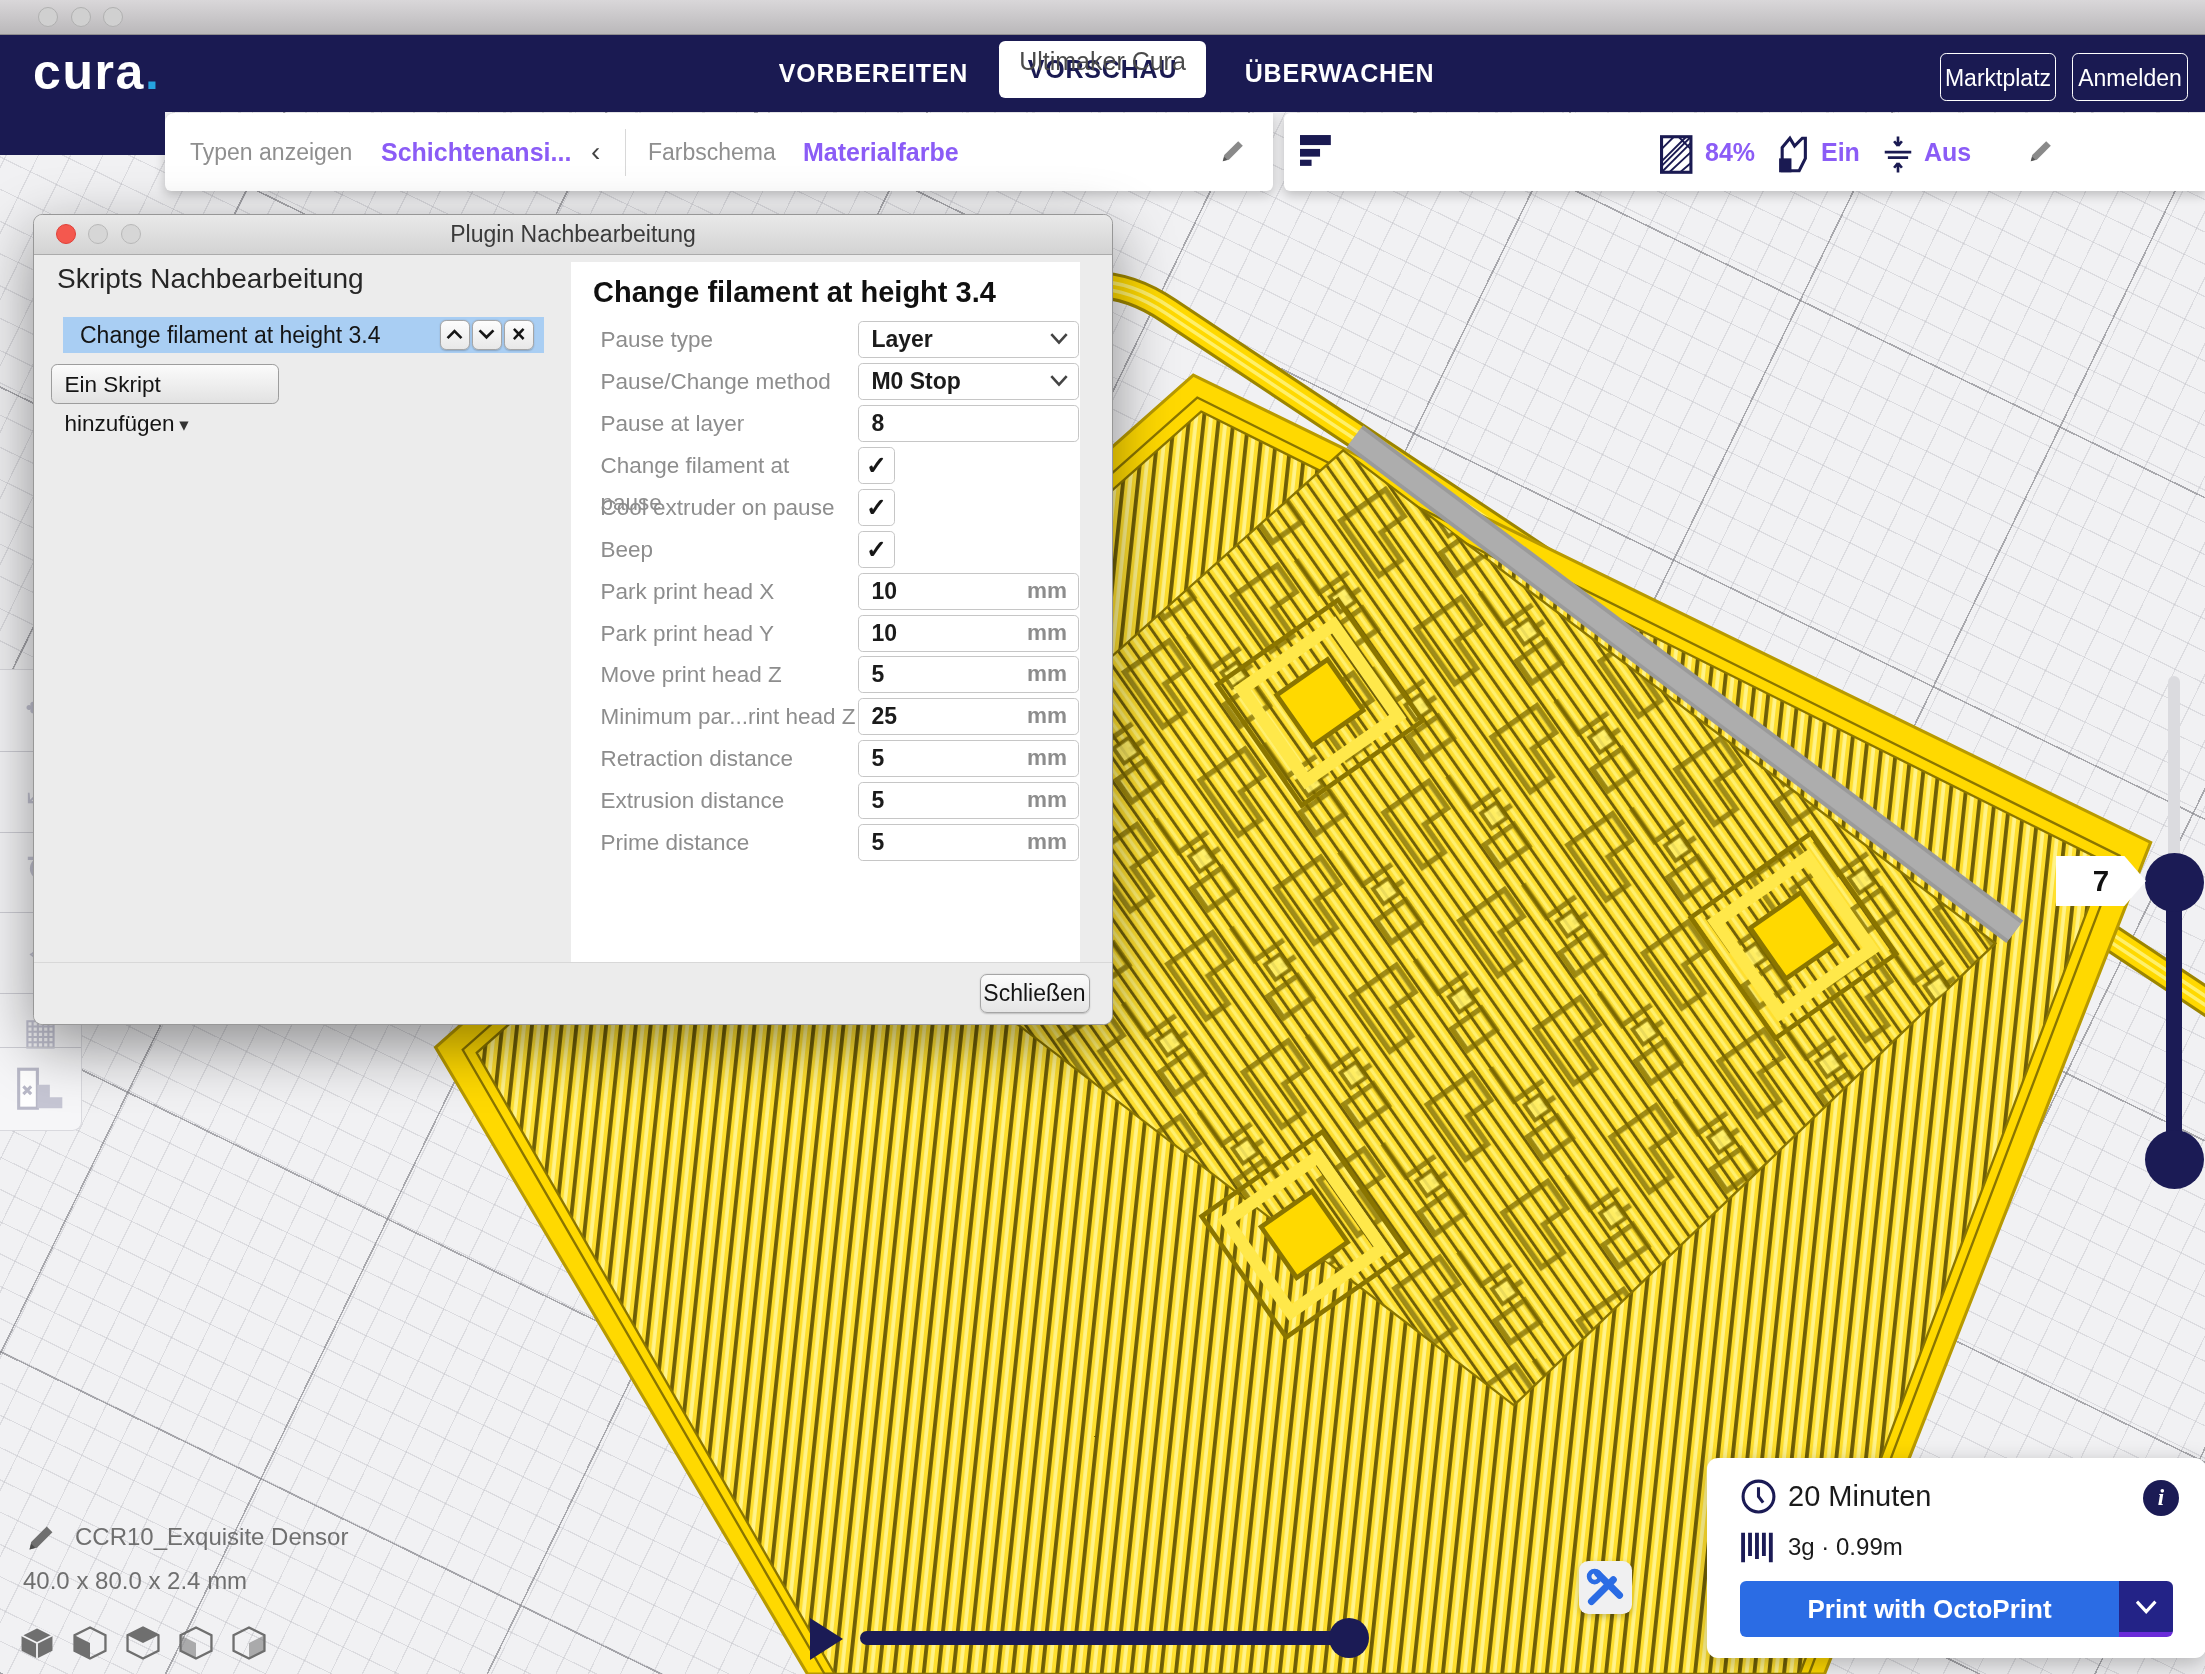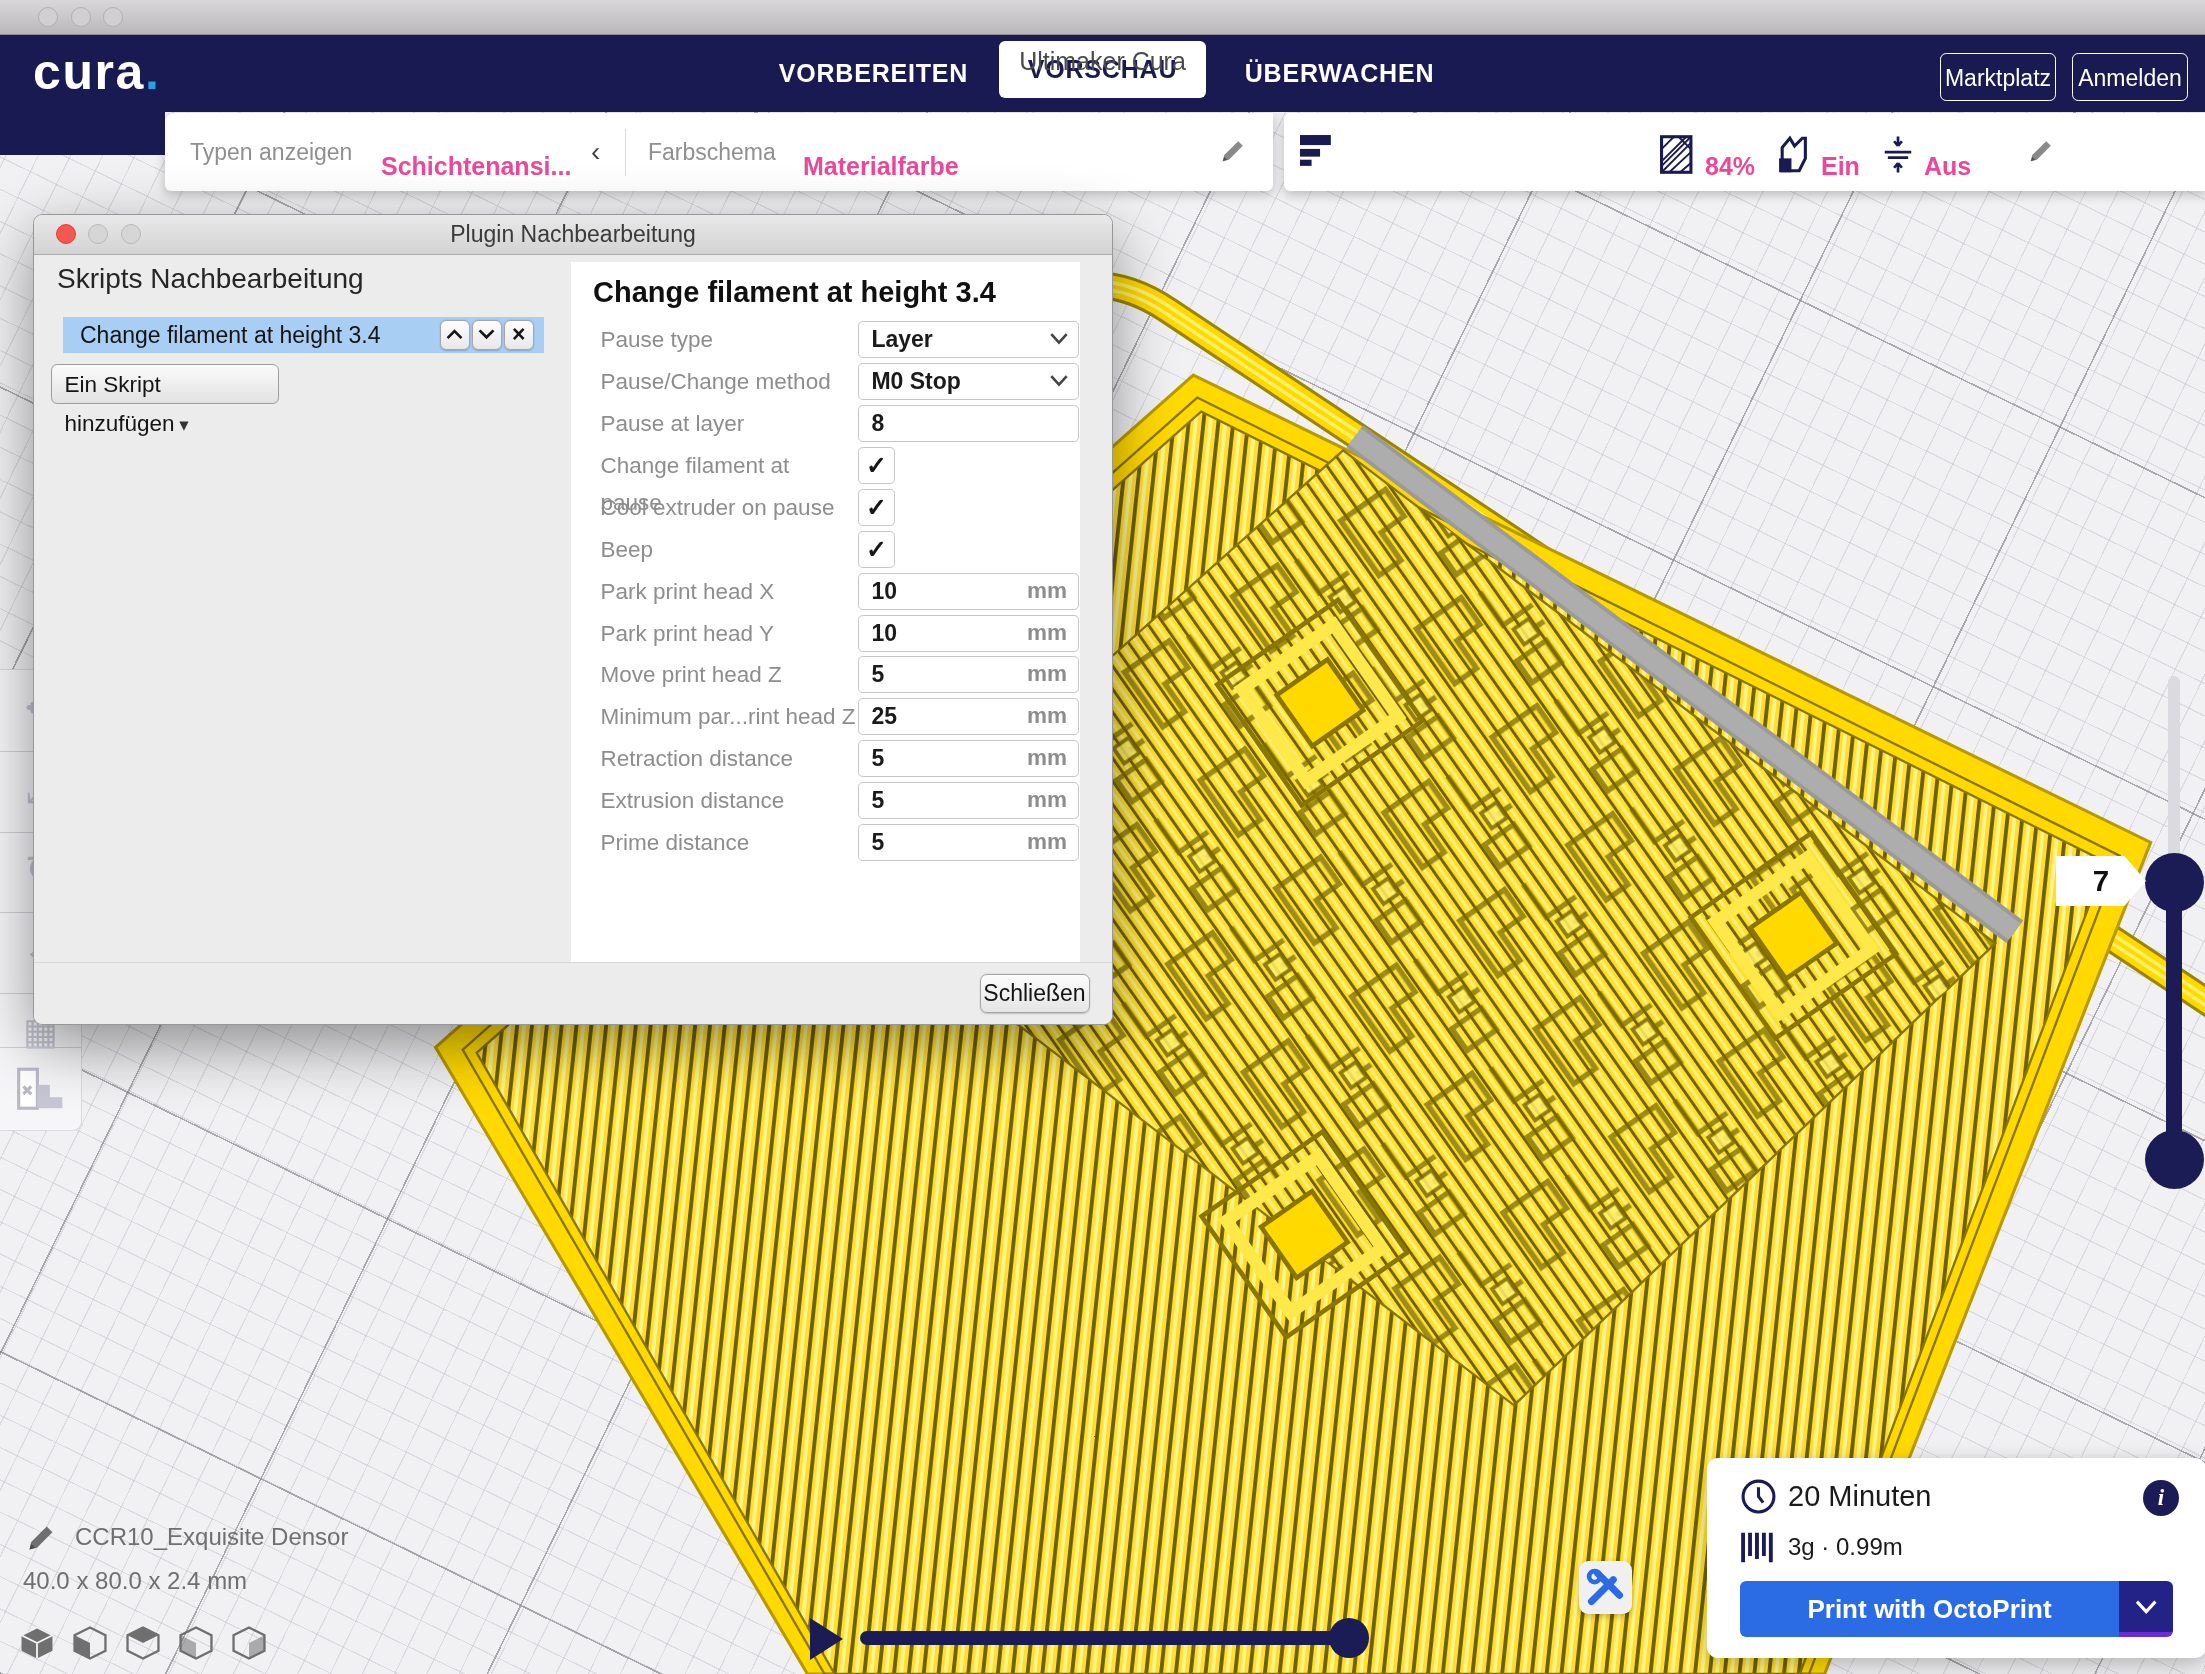--- a/index.html
+++ b/index.html
@@ -32,21 +32,21 @@
   .tab.active{top:41px;height:57px;line-height:57px;background:#fff;color:#1a1a52;
     border-radius:6.2px;}
   .navbtn{position:absolute;top:53px;height:48px;line-height:48px;box-sizing:border-box;
     border:1.6px solid #fff;border-radius:6.2px;color:#fff;font-size:23px;text-align:center;z-index:23;}
   
   .stagebar{position:absolute;top:113px;height:78px;background:#fff;z-index:21;
     box-shadow:0 3.9px 11px rgba(0,0,0,.22);}
   #stage-left{left:165px;width:1108px;border-radius:9.3px 0 6.2px 6.2px;}
   #stage-right{left:1284px;width:922px;border-radius:6.2px 0 0 6.2px;}
   .sb-label{position:absolute;top:0;height:78px;line-height:78px;color:#8f8f8f;font-size:23px;}
-  .sb-value{position:absolute;top:14px;height:78px;line-height:78px;color:#ec4899;
+  .sb-value{position:absolute;top:0;height:78px;line-height:78px;color:#8b5cf6;
     font-size:25px;font-weight:600;}
   .sb-div{position:absolute;top:15.5px;width:0.8px;height:47px;background:#d8d8d8;}
   .sb-icon{position:absolute;top:22px;}
   
   .toolbar{position:absolute;left:0;top:669px;width:81px;height:460px;background:#f6f6f8;
     border:0.8px solid #d9d9de;border-left:none;border-radius:0 0 9.3px 0;z-index:5;}
   .tb-sep{position:absolute;left:0;width:81px;height:0.8px;background:#cfcfd6;}
   .tb-ico{position:absolute;left:15.5px;width:50px;height:50px;color:#c3c3d2;font-size:37px;
     text-align:center;line-height:50px;}
   

